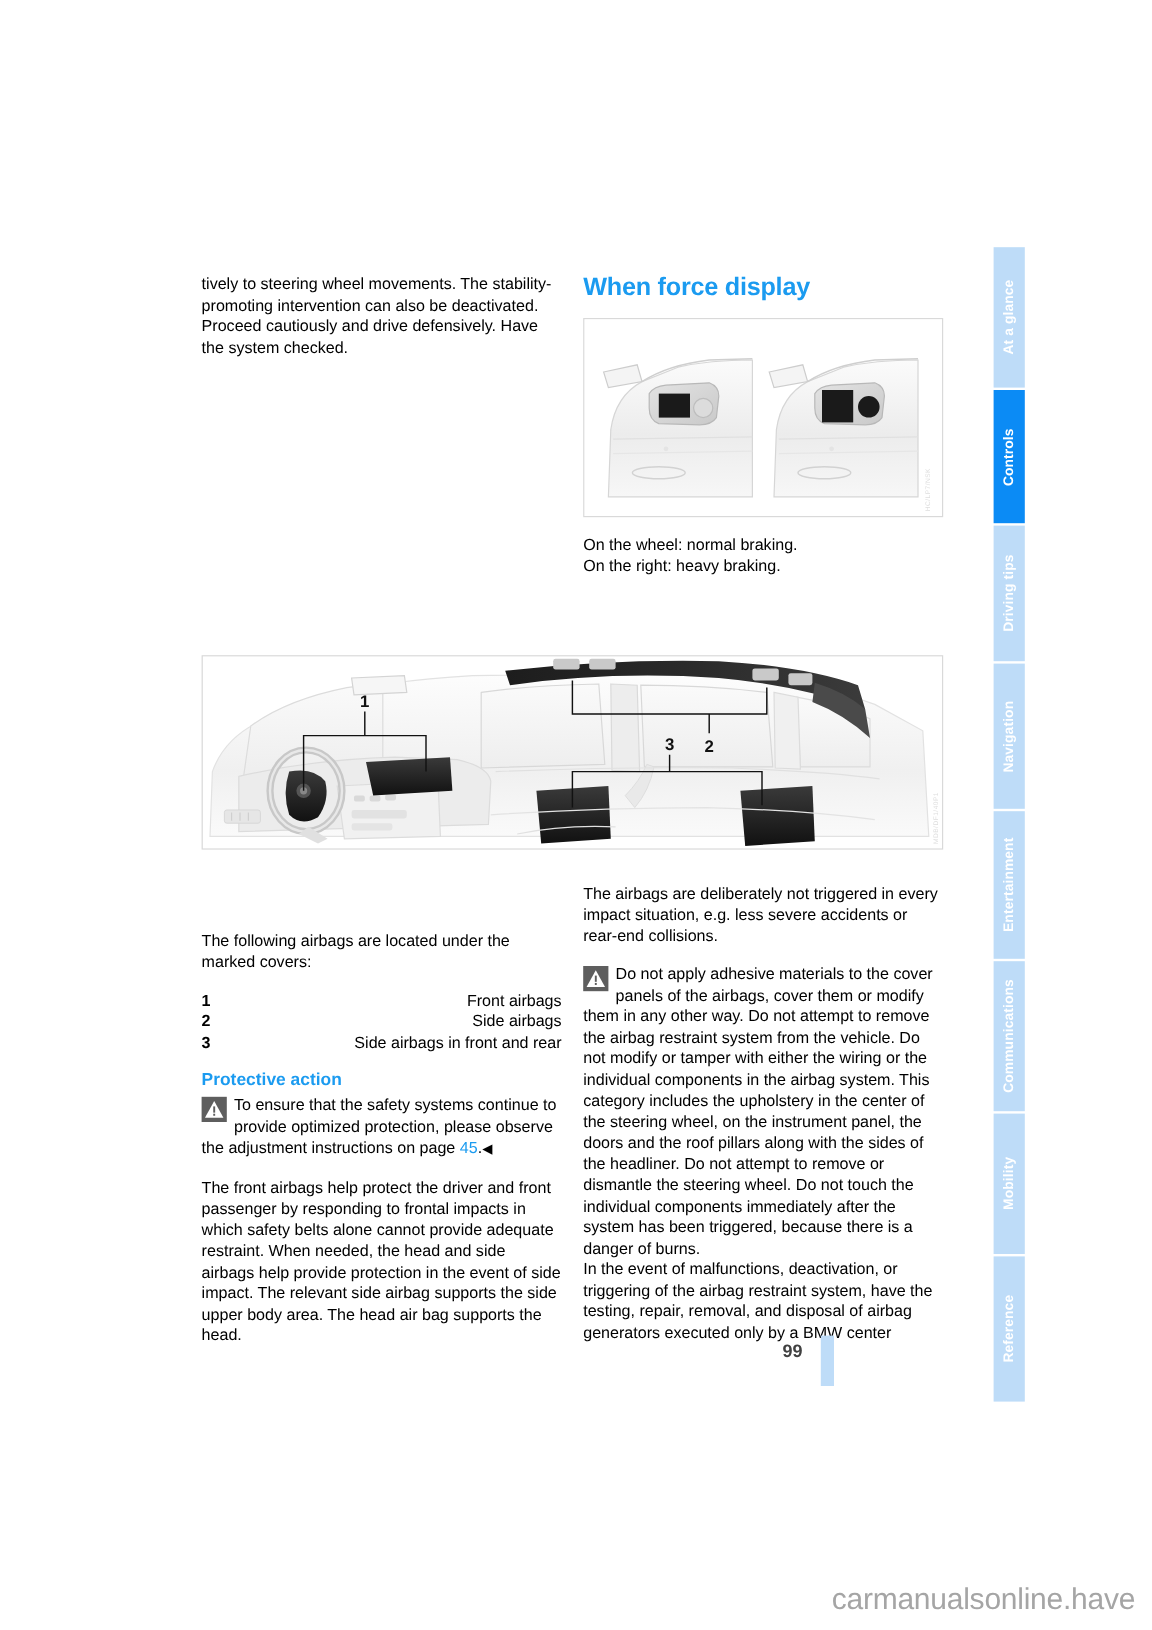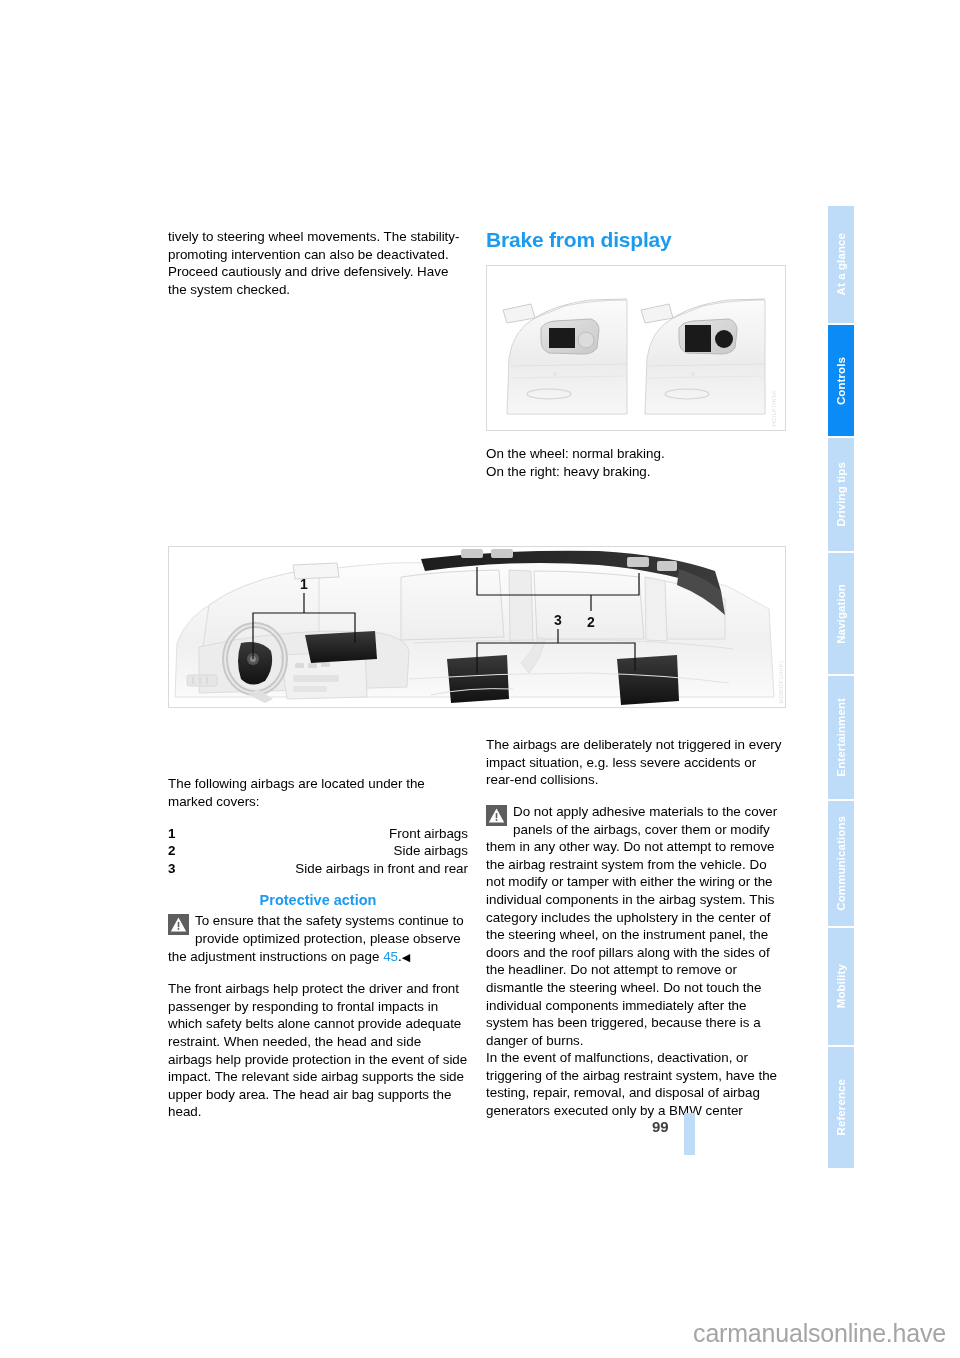--- a/index.html
+++ b/index.html
@@ -73,21 +73,20 @@
     letter-spacing: -0.2px;
     margin: 0 0 13px 0;
     line-height: 24px;
   }
   h3.sub {
     color: #1b9bf0;
     font-size: 14.5px;
     font-weight: bold;
     margin: 0 0 2px 0;
     line-height: 19px;
-    text-align: center;
   }
 
   
   .figure {
     position: relative;
     border: 1px solid #d9d9d9;
     background: #fdfdfd;
     overflow: hidden;
   }
   .fig-code {
@@ -240,21 +239,21 @@
         </svg>
       </span>
       <p><span>To ensure that the safety systems continue to provide optimized protection, please observe the adjustment instructions on page </span><span class="ref-link">45</span><span>.</span><span class="endmark">◀</span></p>
     </div>
 
     <p>The front airbags help protect the driver and front passenger by responding to frontal impacts in which safety belts alone cannot provide adequate restraint. When needed, the head and side airbags help provide protection in the event of side impact. The relevant side airbag supports the side upper body area. The head air bag supports the head.</p>
   </div>
 
   <div class="col col-right">
 
-    <h2 class="section">Brake from display</h2>
+    <h2 class="section">When force display</h2>
 
     <div class="figure fig-brake">
       <svg width="298" height="164" viewBox="0 0 298 164" aria-hidden="true">
         <defs>
           <linearGradient id="bodyG" x1="0" y1="0" x2="0" y2="1">
             <stop offset="0%" stop-color="#fbfbfb"></stop>
             <stop offset="55%" stop-color="#ececec"></stop>
             <stop offset="100%" stop-color="#f7f7f7"></stop>
           </linearGradient>
           <linearGradient id="lampG" x1="0" y1="0" x2="1" y2="1">

